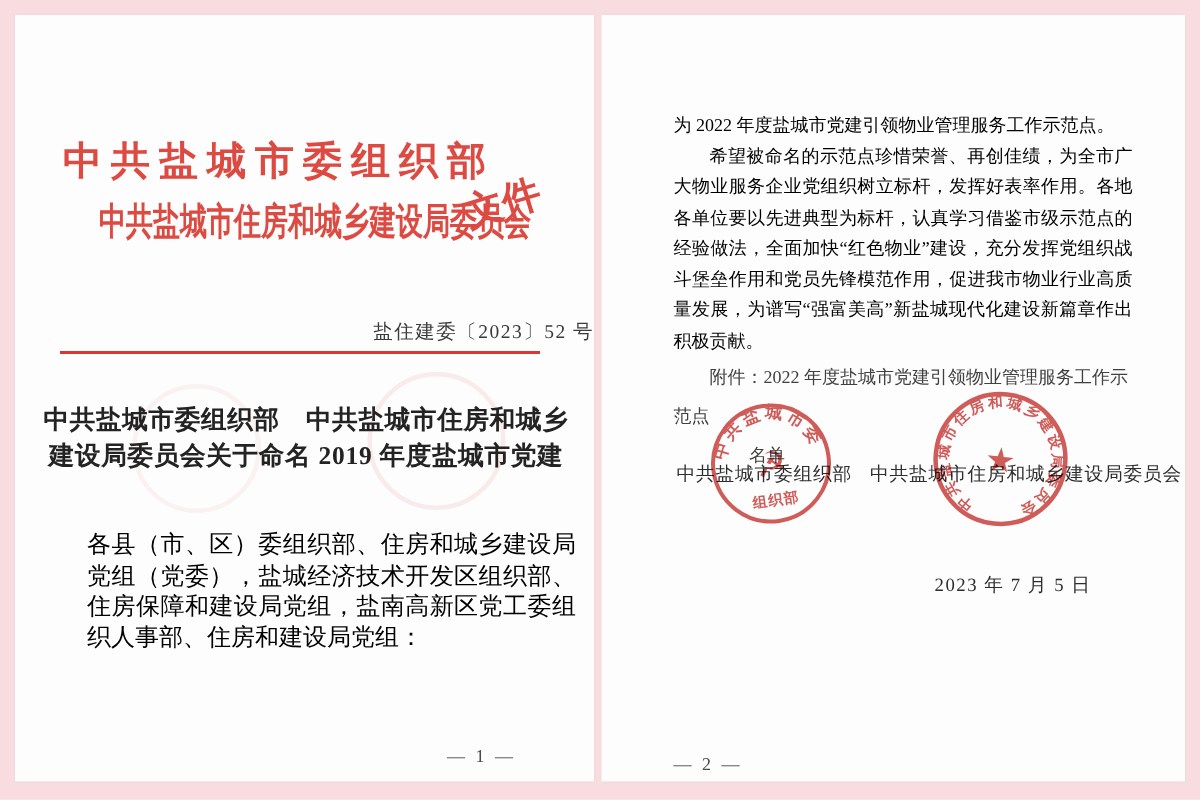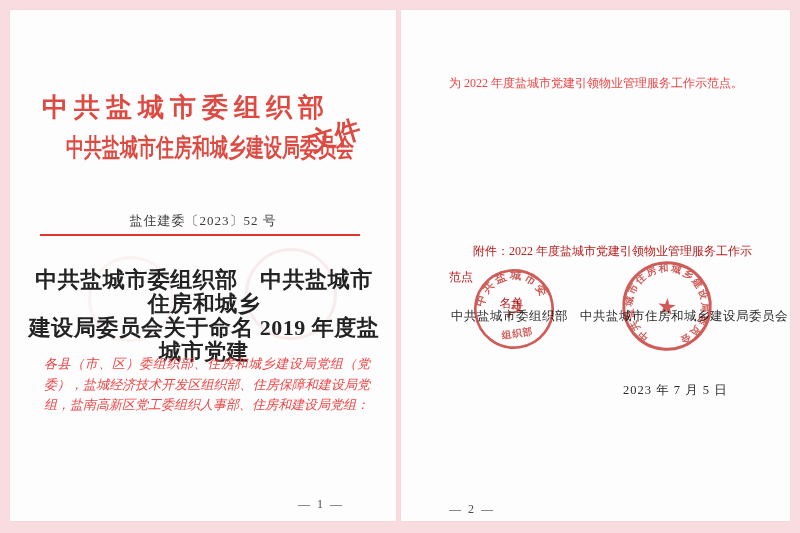--- a/index.html
+++ b/index.html
@@ -46,57 +46,56 @@
     left: 299px; top: 108px;
     color: #dd4a42;
     font-weight: bold;
     font-size: 26px;
     transform: rotate(-17deg);
     white-space: nowrap;
   }
   .doc-number {
     position: absolute;
     top: 202px; left: 0; width: 100%;
-    text-align: center;
+    text-align: right;
     font-size: 13px;
     color: #3a3a3a;
     letter-spacing: 1px;
   }
   .red-rule {
     position: absolute;
     top: 224px; left: 30px; width: 320px;
     border-top: 2.5px solid #df352e;
   }
   .bleed-circle {
     position: absolute;
     border-radius: 50%;
     border: 3px solid rgba(214, 80, 80, 0.10);
   }
   #bleed1 { left: 235px; top: 238px; width: 92px; height: 92px; }
   #bleed2 { left: 78px;  top: 246px; width: 86px; height: 86px; border-color: rgba(214,80,80,0.07); }
   .doc-title {
     position: absolute;
     top: 258px; left: 16px; right: 14px;
     text-align: center;
-    font-size: 22px;
+    font-size: 17px;
     font-weight: bold;
     color: #232323;
     line-height: 24px;
     letter-spacing: 0.5px;
   }
   .body-text {
     position: absolute;
-    color: #ef4444;
+    color: #000000;
     text-align: justify;
   }
   #page1 .body-text {
-    top: 344px; left: 34px; width: 326px;
-    font-size: 13px;
+    top: 344px; left: 48px; width: 326px;
+    font-size: 16px;
     line-height: 20.5px;
-    font-style: italic;
   }
   .indent { text-indent: 2em; }
   .page-num {
     position: absolute;
     font-size: 12px;
     color: #4a4a4a;
     letter-spacing: 2px;
   }
   #page1 .page-num { top: 487px; left: 288px; }
   #page2 .page-num { top: 492px; left: 48px;  }
@@ -105,21 +104,21 @@
   #page2 .body-text {
     top: 63px; left: 48px; width: 306px;
     font-size: 12px;
     line-height: 20.5px;
   }
   .attachment {
     position: absolute;
     top: 228px; left: 48px; width: 306px;
     font-size: 12px;
     line-height: 26px;
-    color: #b91c1c;
+    color: #404040;
   }
   .attachment .att-line1 { text-indent: 2em; }
   .attachment .att-line2 { padding-left: 4.2em; }
   .signature {
     position: absolute;
     font-size: 12.5px;
     color: #2d2d2d;
     white-space: nowrap;
     letter-spacing: 0.5px;
     z-index: 1;
@@ -162,20 +161,21 @@
     <p>各县（市、区）委组织部、住房和城乡建设局党组（党委），盐城经济技术开发区组织部、住房保障和建设局党组，盐南高新区党工委组织人事部、住房和建设局党组：</p>
   </div>
 
   <div class="page-num">— 1 —</div>
 </div>
 
 <div class="page" id="page2">
 
   <div class="body-text">
     <p>为 2022 年度盐城市党建引领物业管理服务工作示范点。</p>
+    <p class="indent">希望被命名的示范点珍惜荣誉、再创佳绩，为全市广大物业服务企业党组织树立标杆，发挥好表率作用。各地各单位要以先进典型为标杆，认真学习借鉴市级示范点的经验做法，全面加快“红色物业”建设，充分发挥党组织战斗堡垒作用和党员先锋模范作用，促进我市物业行业高质量发展，为谱写“强富美高”新盐城现代化建设新篇章作出积极贡献。</p>
   </div>
 
   <div class="attachment">
     <div class="att-line1">附件：2022 年度盐城市党建引领物业管理服务工作示范点</div>
     <div class="att-line2">名单</div>
   </div>
 
   <div class="signature" id="signer1">中共盐城市委组织部</div>
   <div class="signature" id="signer2">中共盐城市住房和城乡建设局委员会</div>
   <div class="signature" id="sign-date">2023 年 7 月 5 日</div>

